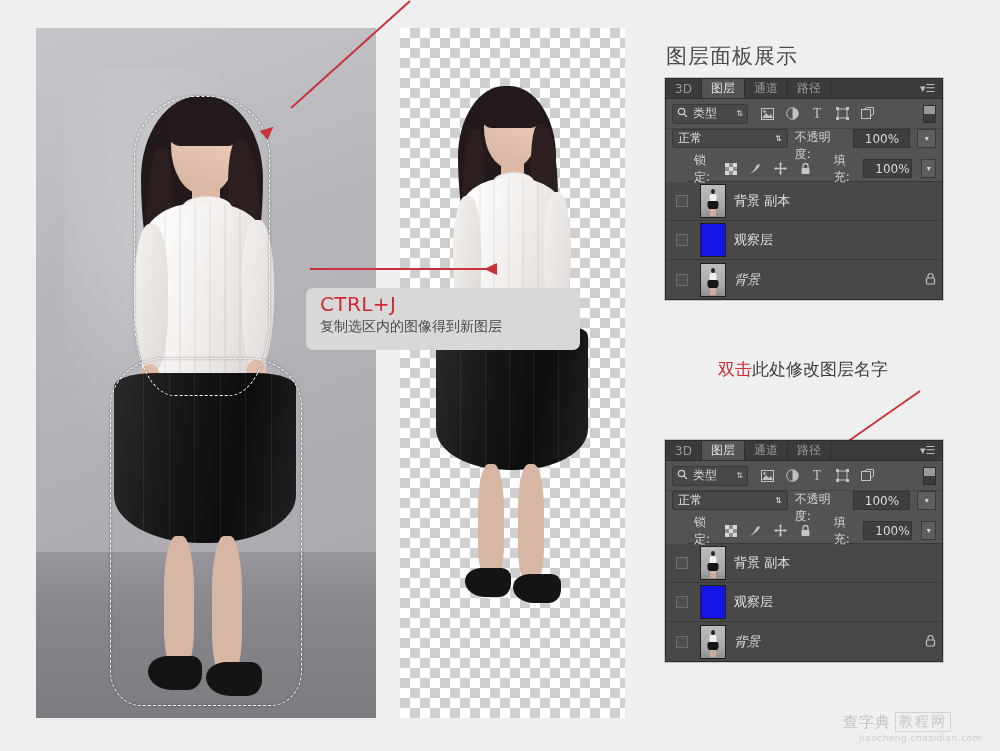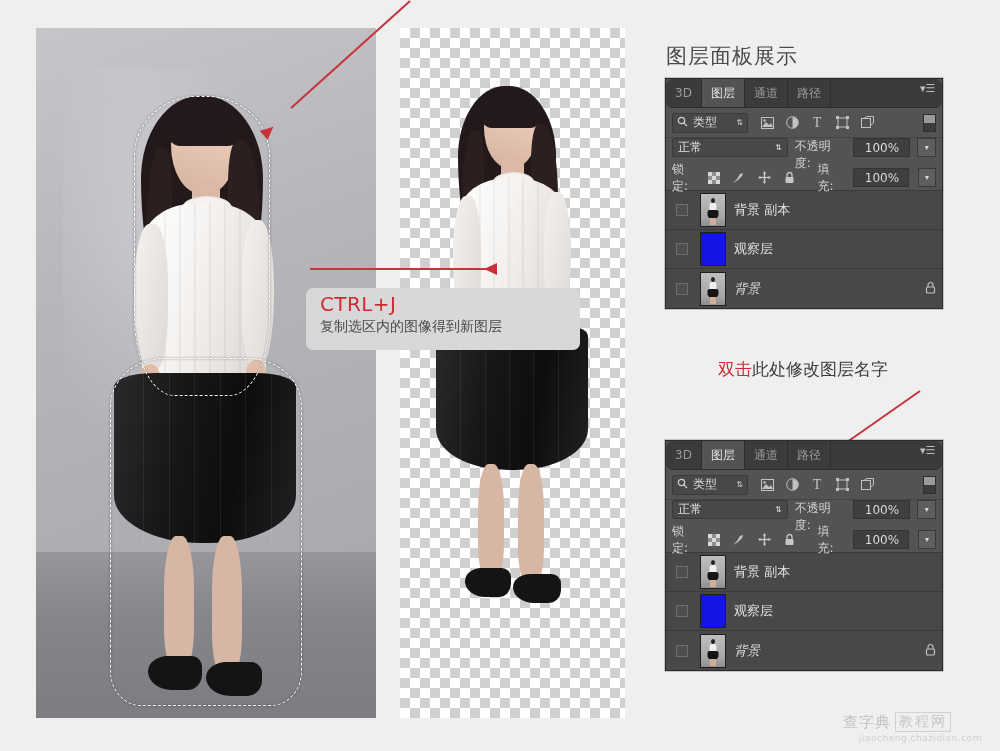--- a/index.html
+++ b/index.html
@@ -158,25 +158,24 @@
     background:#535353;
     border:1px solid #2b2b2b;
     color:#d2d2d2;
     font-size:12px;
     box-shadow:0 0 0 1px rgba(0,0,0,.18);
   }
   #layers-panel-top { left:665px; top:78px; }
   #layers-panel-bottom { left:665px; top:440px; }
 
   .ps-tabs {
-    height:29px; background:#3b3b3b;
+    height:20px; background:#3b3b3b;
     display:flex; align-items:stretch;
     border-bottom:1px solid #2d2d2d;
     position:relative;
-    border-radius:7px;
   }
   .ps-tab {
     display:flex; align-items:center;
     padding:0 9px; font-size:12px; color:#9a9a9a;
     border-right:1px solid #2d2d2d;
   }
   .ps-tab.active { background:#535353; color:#e3e3e3; }
   .ps-tabs-rest { flex:1; border-right:none; }
   .panel-menu {
     position:absolute; right:6px; top:4px;
@@ -218,21 +217,21 @@
     display:flex; align-items:center; color:#d9d9d9;
   }
   .stepper {
     width:19px; height:19px; background:#5e5e5e; border:1px solid #3a3a3a;
     display:flex; align-items:center; justify-content:center;
     color:#d8d8d8; font-size:8px;
   }
 
   .ps-lock {
     height:26px; display:flex; align-items:center; gap:9px;
-    padding:0 6px; background:#535353; border-bottom:1px solid #3a3a3a;
+    padding:0 6px; background:#535353; border-bottom:1px solid #3a3a3a;margin-left:22px;
   }
   .lock-icons { display:flex; align-items:center; gap:11px; color:#c6c6c6; }
 
   .layer-list { background:#484848; }
   .layer-row {
     height:39px; display:flex; align-items:center;
     border-bottom:1px solid #3a3a3a;
     padding:0 6px; gap:8px;
     position:relative;
   }

